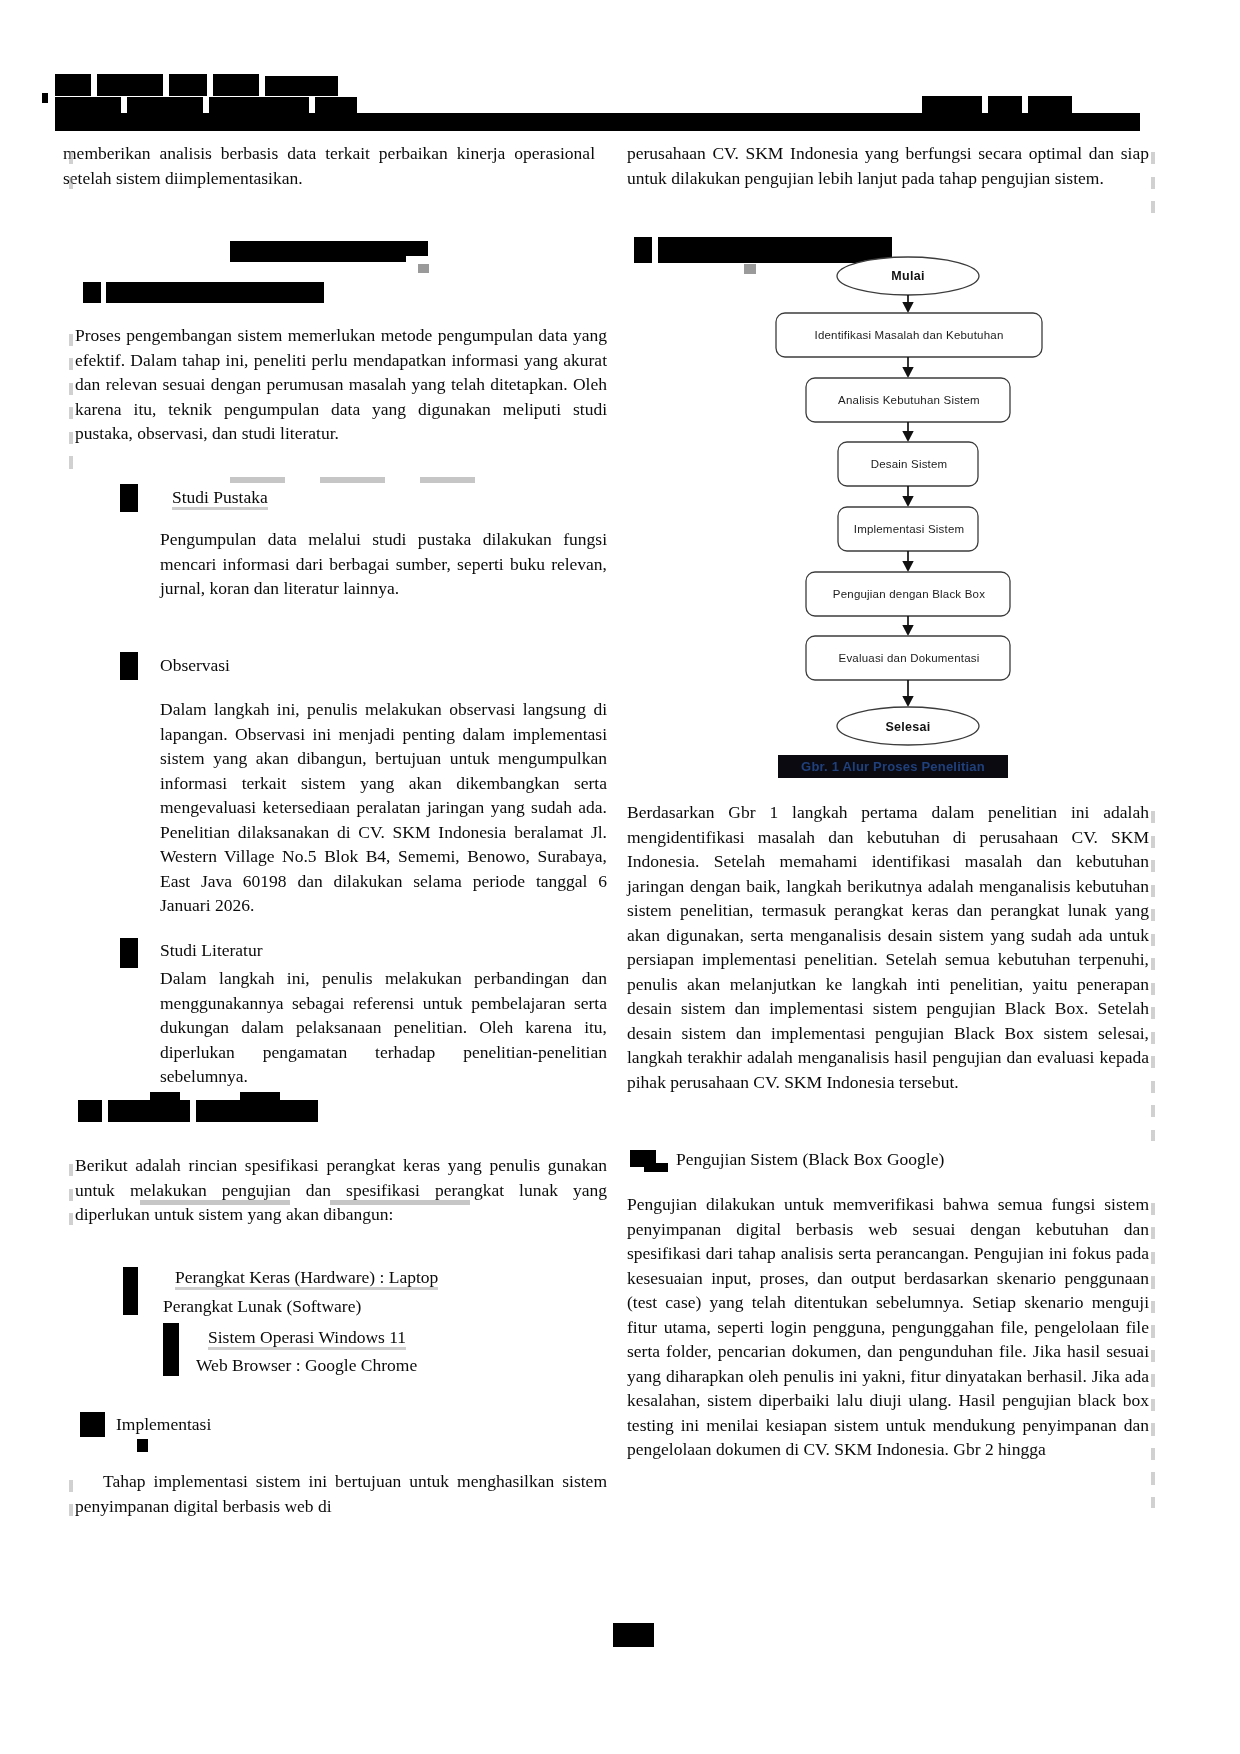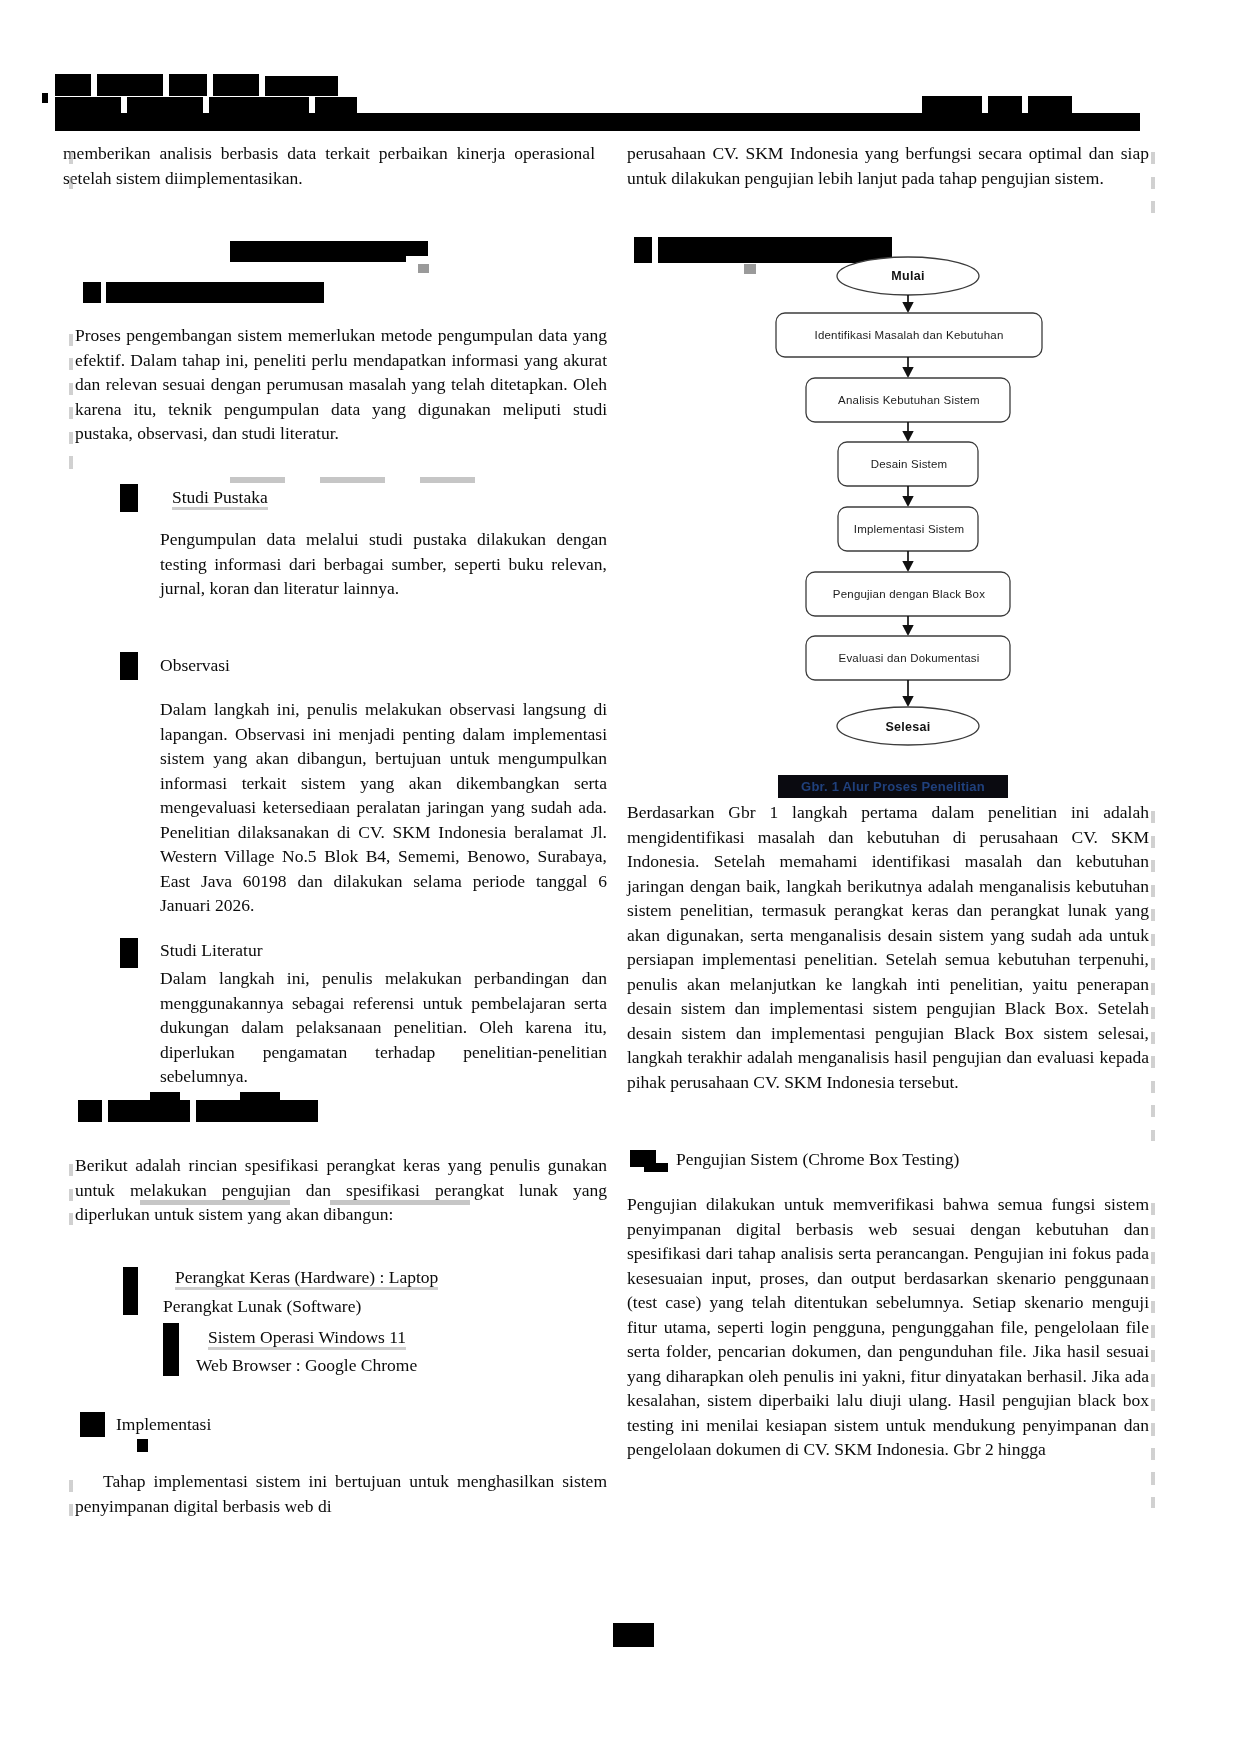--- a/index.html
+++ b/index.html
@@ -59,21 +59,21 @@
   <div class="abs body-text" style="left:75px;top:323px;width:532px;">Proses pengembangan sistem memerlukan metode pengumpulan data yang efektif. Dalam tahap ini, peneliti perlu mendapatkan informasi yang akurat dan relevan sesuai dengan perumusan masalah yang telah ditetapkan. Oleh karena itu, teknik pengumpulan data yang digunakan meliputi studi pustaka, observasi, dan studi literatur.</div>
   <div class="tickstrip" style="left:69px;top:334px;height:142px;"></div>
   <div class="dash" style="left:230px;top:477px;width:55px;height:6px;"></div>
   <div class="dash" style="left:320px;top:477px;width:65px;height:6px;"></div>
   <div class="dash" style="left:420px;top:477px;width:55px;height:6px;"></div>
 
   <div class="redact" style="left:120px;top:484px;width:18px;height:28px;"></div>
   <div class="abs label-text" style="left:160px;top:485px;">
     <span class="u-smudge">Studi Pustaka</span>
   </div>
-  <div class="abs body-text" style="left:160px;top:527px;width:447px;">Pengumpulan data melalui studi pustaka dilakukan dengan testing informasi dari berbagai sumber, seperti buku relevan, jurnal, koran dan literatur lainnya.</div>
+  <div class="abs body-text" style="left:160px;top:527px;width:447px;">Pengumpulan data melalui studi pustaka dilakukan fungsi mencari informasi dari berbagai sumber, seperti buku relevan, jurnal, koran dan literatur lainnya.</div>
 
   <div class="redact" style="left:120px;top:652px;width:18px;height:28px;"></div>
   <div class="abs label-text" style="left:160px;top:653px;">Observasi</div>
   <div class="abs body-text" style="left:160px;top:697px;width:447px;">Dalam langkah ini, penulis melakukan observasi langsung di lapangan. Observasi ini menjadi penting dalam implementasi sistem yang akan dibangun, bertujuan untuk mengumpulkan informasi terkait sistem yang akan dikembangkan serta mengevaluasi ketersediaan peralatan jaringan yang sudah ada. Penelitian dilaksanakan di CV. SKM Indonesia beralamat Jl. Western Village No.5 Blok B4, Sememi, Benowo, Surabaya, East Java 60198 dan dilakukan selama periode tanggal 6 Januari 2026.</div>
 
   <div class="redact" style="left:120px;top:938px;width:18px;height:30px;"></div>
   <div class="abs label-text" style="left:160px;top:938px;">Studi Literatur</div>
   <div class="abs body-text" style="left:160px;top:966px;width:447px;">Dalam langkah ini, penulis melakukan perbandingan dan menggunakannya sebagai referensi untuk pembelajaran serta dukungan dalam pelaksanaan penelitian. Oleh karena itu, diperlukan pengamatan terhadap penelitian-penelitian sebelumnya.</div>
 
   <div class="redact" style="left:78px;top:1100px;width:24px;height:22px;"></div>
@@ -153,29 +153,29 @@
     <rect class="flow-shape" x="66" y="386" width="204" height="44" rx="9"></rect>
     <text class="flow-label" x="169" y="412" text-anchor="middle">Evaluasi dan Dokumentasi</text>
 
     <line class="flow-arrow" x1="168" y1="430" x2="168" y2="448"></line>
     <polygon points="168,457 162.3,446 173.7,446" fill="#111"></polygon>
 
     <ellipse class="flow-shape" cx="168" cy="476" rx="71" ry="19"></ellipse>
     <text class="flow-label-bold" x="168" y="481" text-anchor="middle">Selesai</text>
   </svg>
 
-  <div class="caption-bar" style="left:778px;top:755px;width:230px;height:23px;margin-top:20px;">
+  <div class="caption-bar" style="left:778px;top:755px;width:230px;height:23px;">
     <span class="caption-text">Gbr. 1 Alur Proses Penelitian</span>
   </div>
 
   <div class="abs body-text" style="left:627px;top:800px;width:522px;">Berdasarkan Gbr 1 langkah pertama dalam penelitian ini adalah mengidentifikasi masalah dan kebutuhan di perusahaan CV. SKM Indonesia. Setelah memahami identifikasi masalah dan kebutuhan jaringan dengan baik, langkah berikutnya adalah menganalisis kebutuhan sistem penelitian, termasuk perangkat keras dan perangkat lunak yang akan digunakan, serta menganalisis desain sistem yang sudah ada untuk persiapan implementasi penelitian. Setelah semua kebutuhan terpenuhi, penulis akan melanjutkan ke langkah inti penelitian, yaitu penerapan desain sistem dan implementasi sistem pengujian Black Box. Setelah desain sistem dan implementasi pengujian Black Box sistem selesai, langkah terakhir adalah menganalisis hasil pengujian dan evaluasi kepada pihak perusahaan CV. SKM Indonesia tersebut.</div>
   <div class="tickstrip" style="left:1151px;top:811px;height:330px;"></div>
 
   <div class="redact" style="left:630px;top:1150px;width:26px;height:17px;"></div>
   <div class="redact" style="left:644px;top:1163px;width:24px;height:9px;"></div>
-  <div class="abs heading-serif" style="left:676px;top:1147px;">Pengujian Sistem (Chrome Box Testing)</div>
+  <div class="abs heading-serif" style="left:676px;top:1147px;">Pengujian Sistem (Black Box Google)</div>
 
   <div class="abs body-text" style="left:627px;top:1192px;width:522px;">Pengujian dilakukan untuk memverifikasi bahwa semua fungsi sistem penyimpanan digital berbasis web sesuai dengan kebutuhan dan spesifikasi dari tahap analisis serta perancangan. Pengujian ini fokus pada kesesuaian input, proses, dan output berdasarkan skenario penggunaan (test case) yang telah ditentukan sebelumnya. Setiap skenario menguji fitur utama, seperti login pengguna, pengunggahan file, pengelolaan file serta folder, pencarian dokumen, dan pengunduhan file. Jika hasil sesuai yang diharapkan oleh penulis ini yakni, fitur dinyatakan berhasil. Jika ada kesalahan, sistem diperbaiki lalu diuji ulang. Hasil pengujian black box testing ini menilai kesiapan sistem untuk mendukung penyimpanan dan pengelolaan dokumen di CV. SKM Indonesia. Gbr 2 hingga</div>
   <div class="tickstrip" style="left:1151px;top:1203px;height:305px;"></div>
 
   <div class="redact" style="left:613px;top:1623px;width:41px;height:24px;"></div>
 
 </div>
 
 </body></html>

